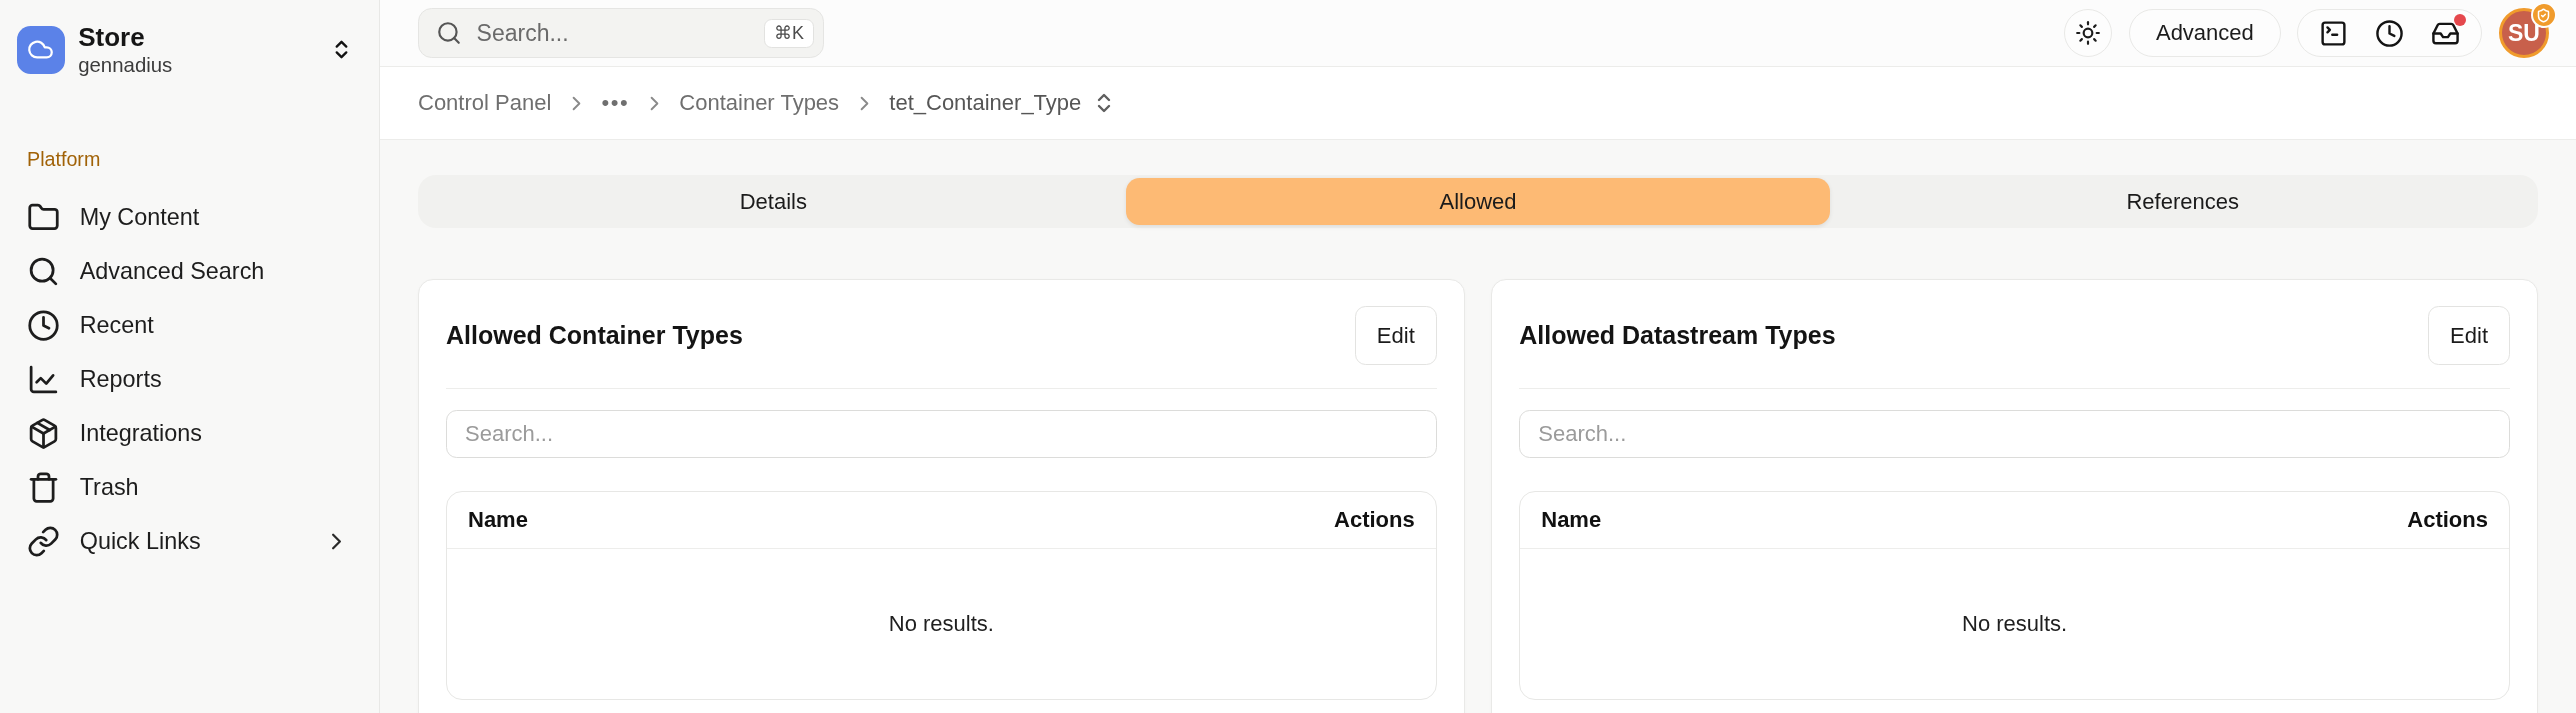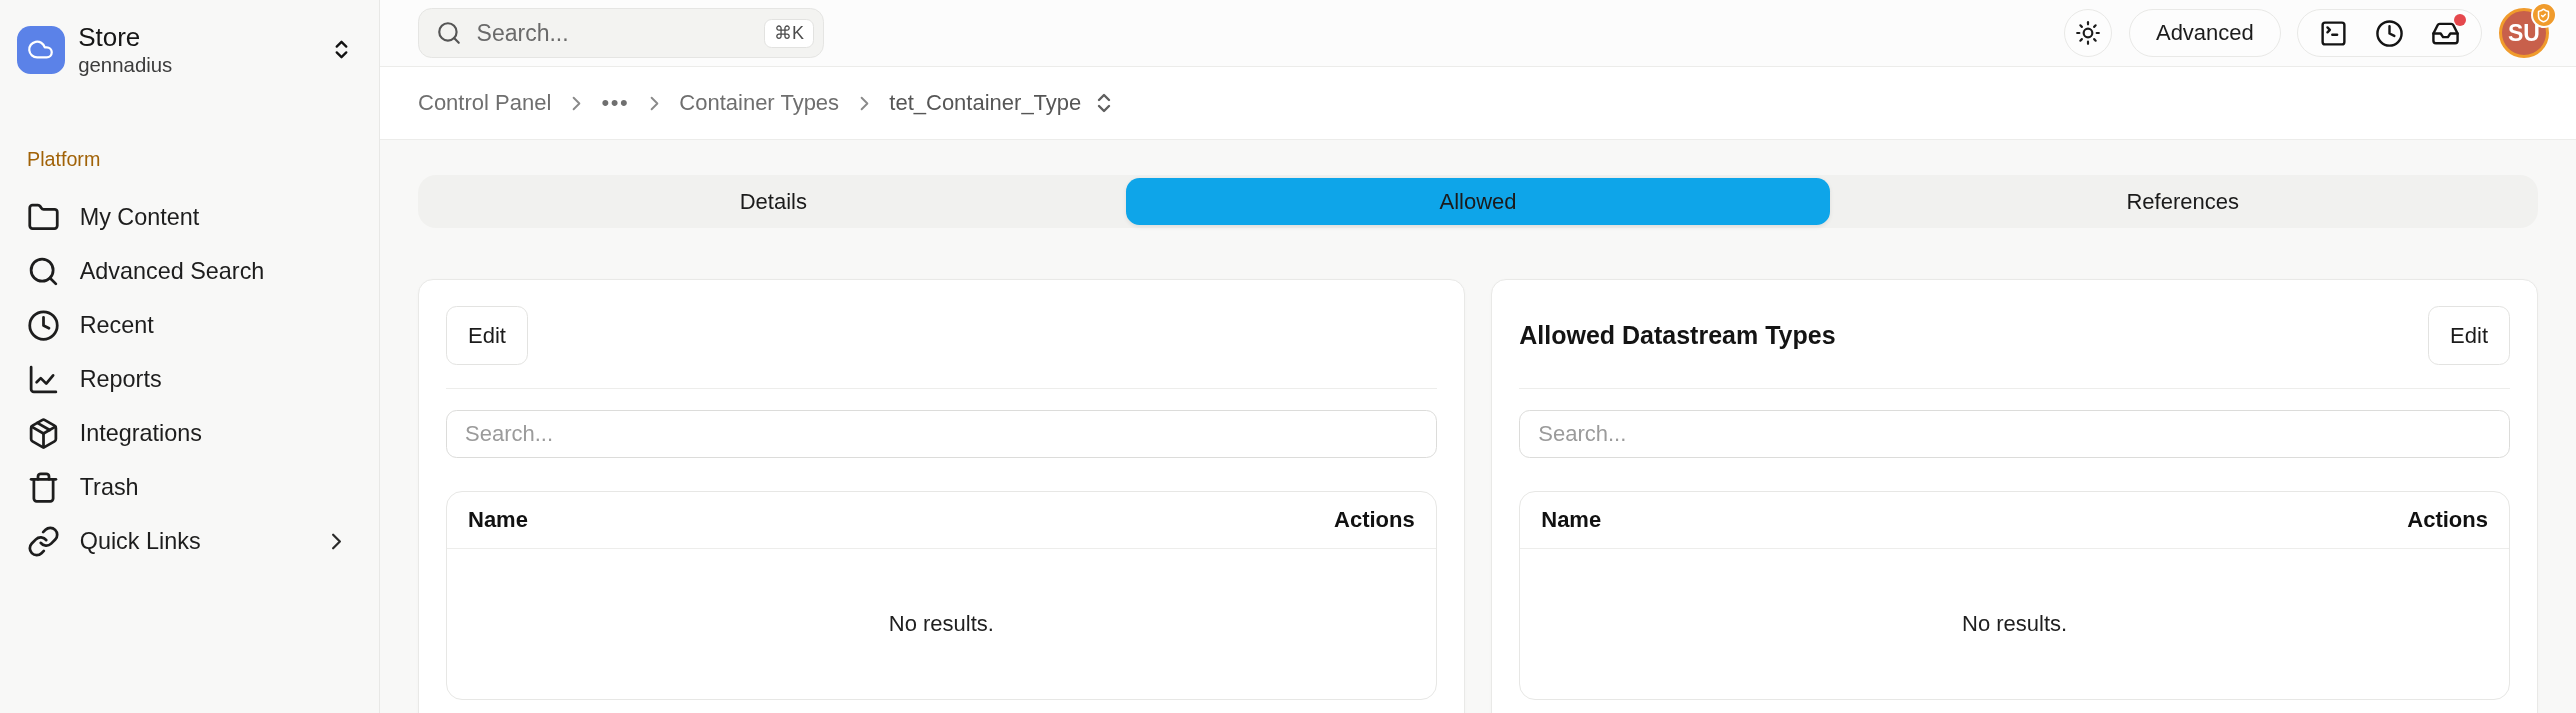--- a/index.html
+++ b/index.html
@@ -11,21 +11,21 @@
   .app { display:flex; width:2576px; height:714px; }
   .sidebar { width:380px; min-width:380px; height:100%; background:#f8f8f7;
     border-right:1.5px solid #e8e8e6; padding:19.7px 0 0 0; position:relative; }
   .main { flex:1; display:flex; flex-direction:column; height:100%; background:#f8f8f7; }
 
   
   .ws-header { display:flex; align-items:center; padding:3px 21px 3px 16.6px; }
   .ws-logo { width:48px; height:48px; border-radius:13.6px; background:var(--brand-blue,#5b82e8);
     display:flex; align-items:center; justify-content:center; color:#fff; flex:0 0 auto; }
   .ws-text { margin-left:13.6px; flex:1; min-width:0; }
-  .ws-name { font-size:26px; font-weight:400; color:#161616; line-height:1.15; }
+  .ws-name { font-size:26px; font-weight:700; color:#161616; line-height:1.15; }
   .ws-org { font-size:20.4px; color:#3c3c3c; line-height:1.2; }
   .ws-toggle { width:33px; height:33px; display:flex; align-items:center; justify-content:center;
     color:#121212; cursor:pointer; border-radius:7.6px; }
   .section-label { font-size:19.7px; color:#a16207; padding:0 27px; margin-top:68px; }
   .nav { margin-top:19.7px; }
   .nav-item { display:flex; align-items:center; height:54px; padding:0 29px 0 27px;
     font-size:23.4px; color:#1d1d1d; cursor:pointer; }
   .nav-item .ni-icon { width:33px; height:33px; margin-right:19.7px; color:#1d1d1d; flex:0 0 auto; }
   .nav-item .ni-label { flex:1; }
   .nav-item .ni-chevron { width:27px; height:27px; color:#2a2a2a; }
@@ -70,21 +70,21 @@
   .crumb.current { color:#565656; }
   .crumb-sep { width:23px; height:23px; color:#8a8a8a; margin:0 13.6px; flex:0 0 auto; }
   .crumb-ellipsis { font-size:22px; color:#6f6f6f; letter-spacing:1.5px; cursor:pointer; }
   .crumb-sort { width:24px; height:24px; color:#5f5f5f; margin-left:10.6px; cursor:pointer; }
 
   
   .content { flex:1; background:#f8f8f7; padding:35px 38px 0 38px; overflow:hidden; }
   .tabbar { height:53px; background:#f1f1ef; border-radius:18px; display:flex; align-items:stretch; padding:3px; }
   .tab { flex:1; display:flex; align-items:center; justify-content:center; font-size:22px;
     color:#1b1b1b; border-radius:13.6px; cursor:pointer; }
-  .tab.active { background:#0ea5e9; box-shadow:0 1.5px 4.5px rgba(0,0,0,0.08); }
+  .tab.active { background:#fdba74; box-shadow:0 1.5px 4.5px rgba(0,0,0,0.08); }
 
   .cards { display:flex; gap:26.5px; margin-top:51px; }
   .card { flex:1; background:#ffffff; border:1.5px solid #e9e9e7; border-radius:15px;
     box-shadow:0 1.5px 3px rgba(0,0,0,0.03); padding:26px 27px 27px 27px; }
   .card-head { display:flex; align-items:center; justify-content:space-between; }
   .card-title { font-size:25px; font-weight:700; color:#141414; }
   .edit-btn { height:59px; padding:0 21px; border-radius:10.6px; background:#fff;
     border:1.5px solid #e3e3e1; font-size:22px; color:#1b1b1b; cursor:pointer;
     display:flex; align-items:center; font-family:inherit; }
   .card-divider { border-top:1.5px solid #ededeb; margin-top:23px; }
@@ -341,20 +341,21 @@
       <div class="tabbar">
         <div class="tab">Details</div>
         <div class="tab active">Allowed</div>
         <div class="tab">References</div>
       </div>
 
       <div class="cards">
 
         <section class="card">
           <div class="card-head">
+            <h2 class="card-title">Allowed Container Types</h2>
             <button class="edit-btn">Edit</button>
           </div>
           <div class="card-divider"></div>
           <div class="card-search">
             <input type="text" placeholder="Search..." style="">
           </div>
           <div class="table-box">
             <div class="table-header">
               <span class="th">Name</span>
               <span class="th">Actions</span>

